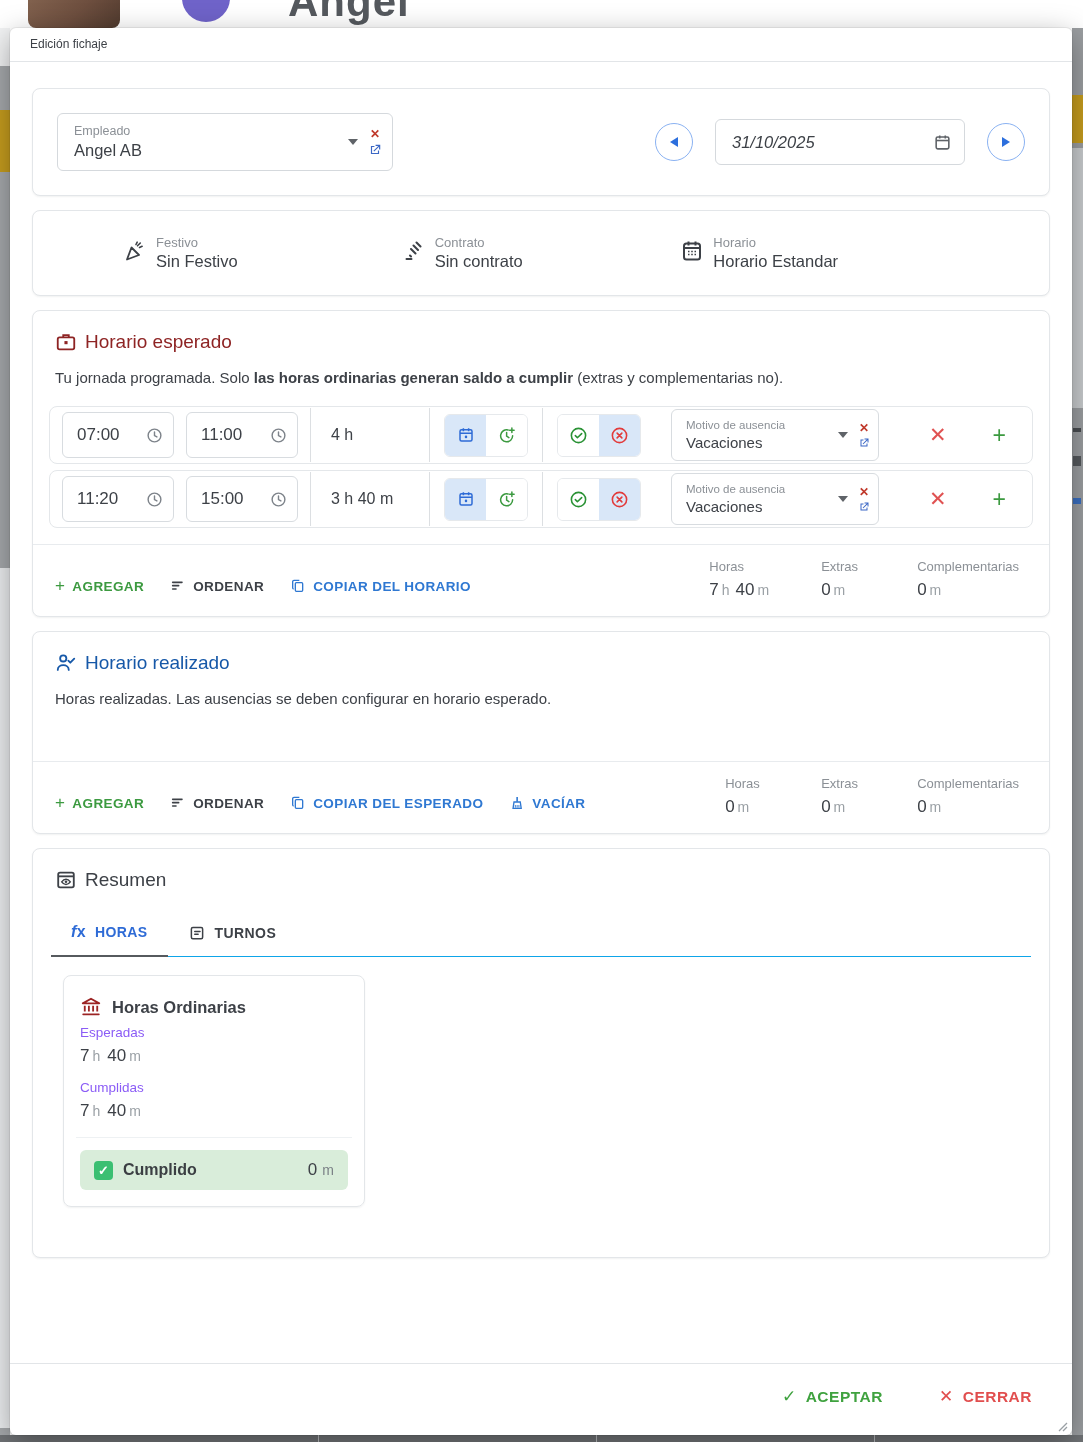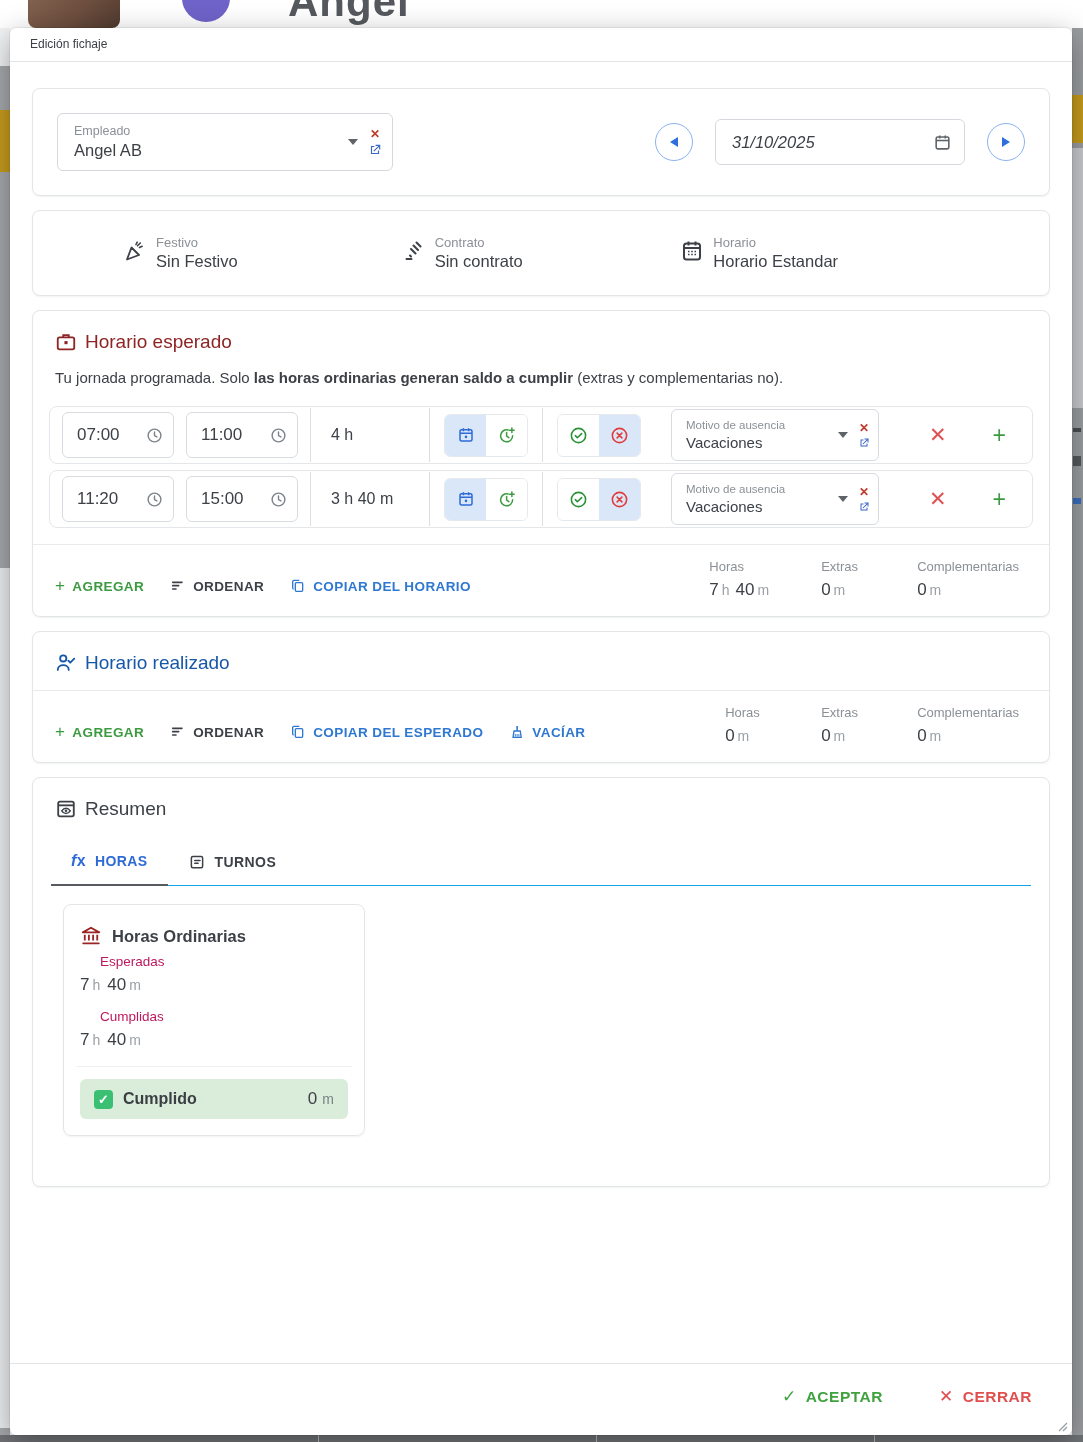--- a/index.html
+++ b/index.html
@@ -98,21 +98,21 @@
 
   
   .tabs { display:flex; border-bottom:1px solid #0ea5e9; margin:0 2px; }
   .tab { display:flex; align-items:center; gap:9px; padding:12px 20px 14px; font-size:14px; font-weight:700; letter-spacing:.4px; cursor:pointer; color:#3d4147; }
   .tab.active { color:#2e6bd6; border-bottom:2px solid #565a5e; margin-bottom:-1px; }
   .fx-icon { font-size:16px; font-weight:700; color:#2e6bd6; font-style:italic; }
   .fx-icon b { font-style:normal; }
   .summary-card { width:302px; border:1px solid #e3e6e9; border-radius:8px; box-shadow:0 1px 2px rgba(60,64,67,.07); margin:18px 0 40px 14px; padding:20px 16px 16px; }
   .sum-title { display:flex; align-items:center; gap:10px; font-size:16.5px; font-weight:700; color:#3d4147; margin-bottom:7px; }
   .sum-block { margin-bottom:14px; }
-  .sum-lab { font-size:13.5px; color:#be185d; margin-bottom:6px;margin-left:20px; }
+  .sum-lab { font-size:13.5px; color:#8b5cf6; margin-bottom:6px; }
   .sum-val { font-size:17px; color:#3d4147; }
   .sum-unit { font-size:14px; color:#9aa0a5; margin:0 7px 0 3px; }
   .sum-div { height:1px; background:#eef1f3; margin:16px -4px 12px; }
   .badge { display:flex; align-items:center; gap:10px; background:#d9edda; border-radius:6px; padding:10px 14px; }
   .badge .blab { flex:1; font-size:16px; font-weight:700; color:#3b3f43; }
   .badge .bval { font-size:17px; color:#3d4147; }
   .badge .bunit { font-size:14px; color:#7b8186; margin-left:5px; }
   .checkbox-ic { width:19px; height:19px; border-radius:4px; background:#3bbf72; color:#fff; font-size:13px; font-weight:700; display:flex; align-items:center; justify-content:center; }
 
   
@@ -419,20 +419,21 @@
 
       <div class="card section">
         <div class="sec-title blue">
           <svg class="ic" width="22" height="22" viewBox="0 0 24 24">
             <circle cx="9" cy="7" r="3.4" fill="none" stroke="#1658a8" stroke-width="2"></circle>
             <path d="M3 19.5c0-3.2 2.8-5.2 6-5.2s6 2 6 5.2" fill="none" stroke="#1658a8" stroke-width="2" stroke-linecap="round"></path>
             <path d="M14.5 9.5l2.2 2.2 4.3-4.4" fill="none" stroke="#1658a8" stroke-width="2" stroke-linecap="round" stroke-linejoin="round"></path>
           </svg>
           <span>Horario realizado</span>
         </div>
+        <p class="sec-desc" style="margin-bottom:54px">Horas realizadas. Las ausencias se deben configurar en horario esperado.</p>
 
         <div class="sec-divider"></div>
         <div class="sec-footer">
           <div class="btn-row">
             <span class="btn-link btn-green">
                 <span class="plus-glyph">+</span>
                 <span>AGREGAR</span>
               </span>
             <span class="btn-link btn-dark">
               <svg class="ic" width="16" height="16" viewBox="0 0 24 24">

